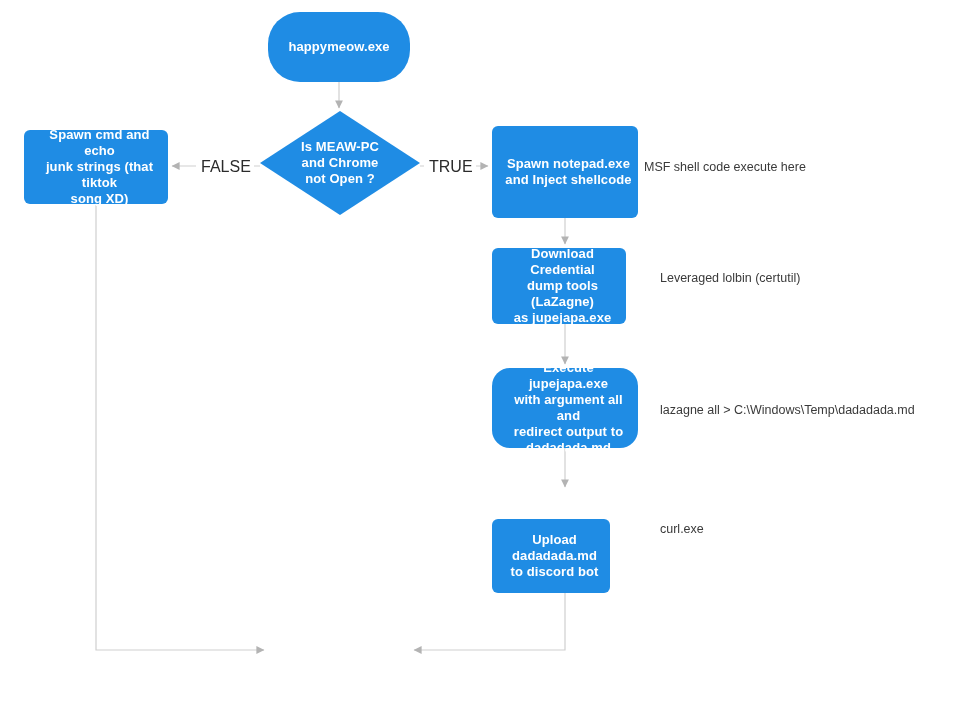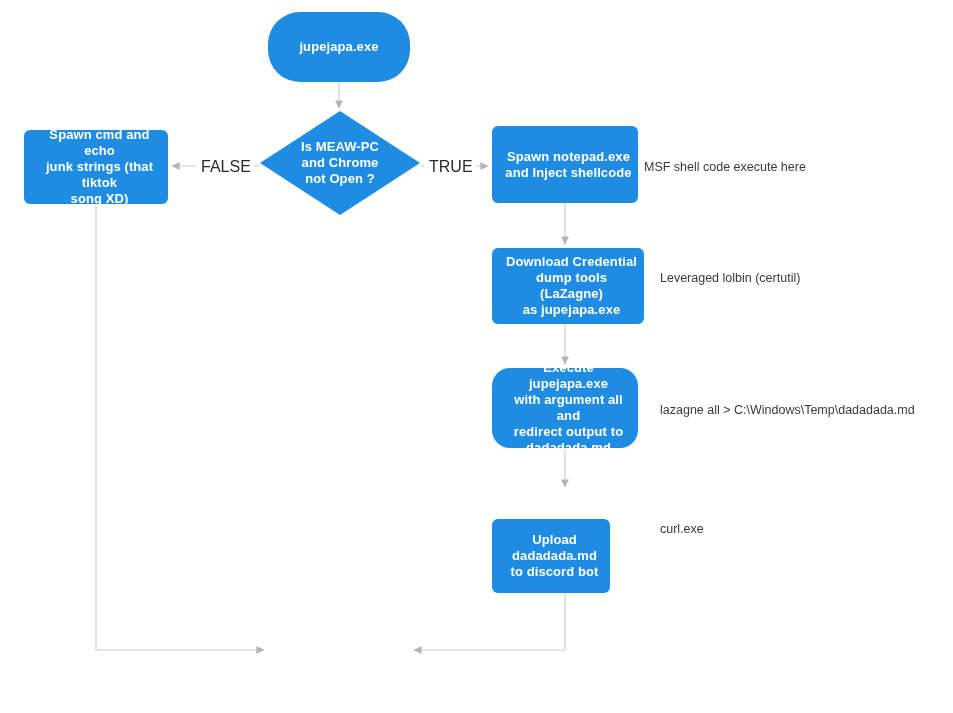--- a/index.html
+++ b/index.html
@@ -114,44 +114,44 @@
 
       <path d="M565,448 L565,487" marker-end="url(#arrow)"></path>
 
       <path d="M565,565 L565,650 L414,650" marker-end="url(#arrow)"></path>
 
       <path d="M96,204 L96,650 L264,650" marker-end="url(#arrow)"></path>
     </g>
   </svg>
 
   <div class="node terminal" style="left:268px; top:12px; width:142px; height:70px;">
-    <span class="node-label">jupejapa.exe</span>
+    <span class="node-label">happymeow.exe</span>
   </div>
 
   <div class="node decision" style="left:260px; top:111px; width:160px; height:104px;">
     <svg class="decision-shape" viewBox="0 0 160 104" preserveAspectRatio="none" xmlns="http://www.w3.org/2000/svg">
       <polygon points="80,0 160,52 80,104 0,52" fill="#1f8ce4"></polygon>
     </svg>
     <span class="node-label">Is MEAW-PC
 and Chrome
 not Open ?</span>
   </div>
 
   <div class="node process" style="left:24px; top:130px; width:144px; height:74px;">
     <span class="node-label">Spawn cmd and echo
 junk strings (that tiktok
 song XD)</span>
   </div>
 
-  <div class="node process" style="left:492px; top:126px; width:146px; height:77px;">
+  <div class="node process" style="left:492px; top:126px; width:146px; height:92px;">
     <span class="node-label">Spawn notepad.exe
 and Inject shellcode</span>
   </div>
 
-  <div class="node process" style="left:492px; top:248px; width:152px; height:76px;">
+  <div class="node process" style="left:492px; top:248px; width:134px; height:76px;">
     <span class="node-label">Download Credential
 dump tools (LaZagne)
 as jupejapa.exe</span>
   </div>
 
   <div class="node process" style="left:492px; top:368px; width:146px; height:80px;border-radius:18px;">
     <span class="node-label">Execute jupejapa.exe
 with argument all and
 redirect output to
 dadadada.md</span>

